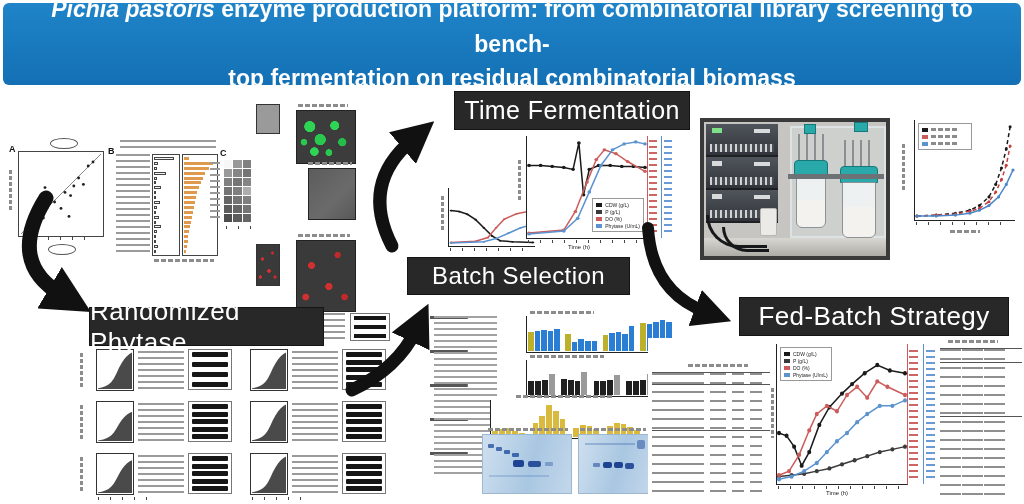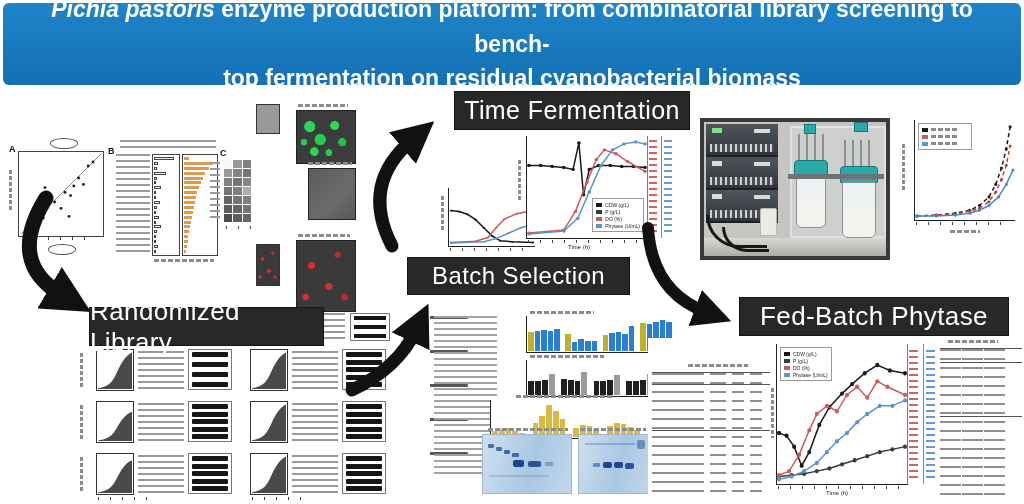--- a/index.html
+++ b/index.html
@@ -128,39 +128,39 @@
       padding:2px 3px;box-sizing:border-box;display:flex;flex-direction:column;justify-content:space-between;}
   .lpanel .bands i{display:block;height:5px;background:#161616;border-radius:1px;}
   .arrows{position:absolute;inset:0;z-index:4;pointer-events:none;}
 </style>
 </head>
 <body>
 
 <div class="canvas">
 
   <header class="banner">
-    <div class="bt"><em>Pichia pastoris</em><span> enzyme production platform: from combinatorial library screening to bench-</span><br><span>top fermentation on residual cyanobacterial biomass</span></div>
+    <div class="bt"><em>Pichia pastoris</em><span> enzyme production platform: from combinatorial library screening to bench-</span><br><span>top fermentation on residual combinatorial biomass</span></div>
   </header>
 
   <svg class="arrows" viewBox="0 0 1024 504">
     <defs>
       <marker id="ah" viewBox="0 0 10 10" refX="3" refY="5" markerWidth="3.2" markerHeight="3.2" orient="auto">
         <path d="M0,0 L10,5 L0,10 Z" fill="#111"></path>
       </marker>
     </defs>
     <path d="M 46,198 Q 6,262 62,295" stroke="#111" stroke-width="15" fill="none" stroke-linecap="round" marker-end="url(#ah)"></path>
     <path d="M 352,390 Q 398,368 416,330" stroke="#111" stroke-width="13" fill="none" stroke-linecap="round" marker-end="url(#ah)"></path>
     <path d="M 392,246 Q 360,184 412,140" stroke="#111" stroke-width="13" fill="none" stroke-linecap="round" marker-end="url(#ah)"></path>
     <path d="M 648,228 Q 652,292 706,312" stroke="#111" stroke-width="12" fill="none" stroke-linecap="round" marker-end="url(#ah)"></path>
   </svg>
 
   <div class="box" id="box-batch">Time Fermentation</div>
   <div class="box" id="box-strain">Batch Selection</div>
-  <div class="box" id="box-library">Randomized Library</div>
-  <div class="box" id="box-fed">Fed-Batch Phytase</div>
+  <div class="box" id="box-library">Randomized Phytase</div>
+  <div class="box" id="box-fed">Fed-Batch Strategy</div>
 
   <section class="fig" style="left:4px;top:138px;width:300px;height:130px;">
     <span class="plabel" style="left:5px;top:6px;">A</span>
     <div class="oval" style="left:46px;top:0px;width:26px;height:9px;"></div>
     <div class="abs frame" style="left:14px;top:13px;width:84px;height:84px;">
       <div data-chart="toolkit-scatter" style="inset:2px;">
           <svg viewBox="0 0 100 100" preserveAspectRatio="none" class="lc">
             <line x1="0" y1="100" x2="100" y2="0" stroke="#888" stroke-width="1" vector-effect="non-scaling-stroke"></line>
             <circle cx="10" cy="85" r="1.8" fill="#222"></circle>
             <circle cx="18" cy="72" r="1.8" fill="#222"></circle>

